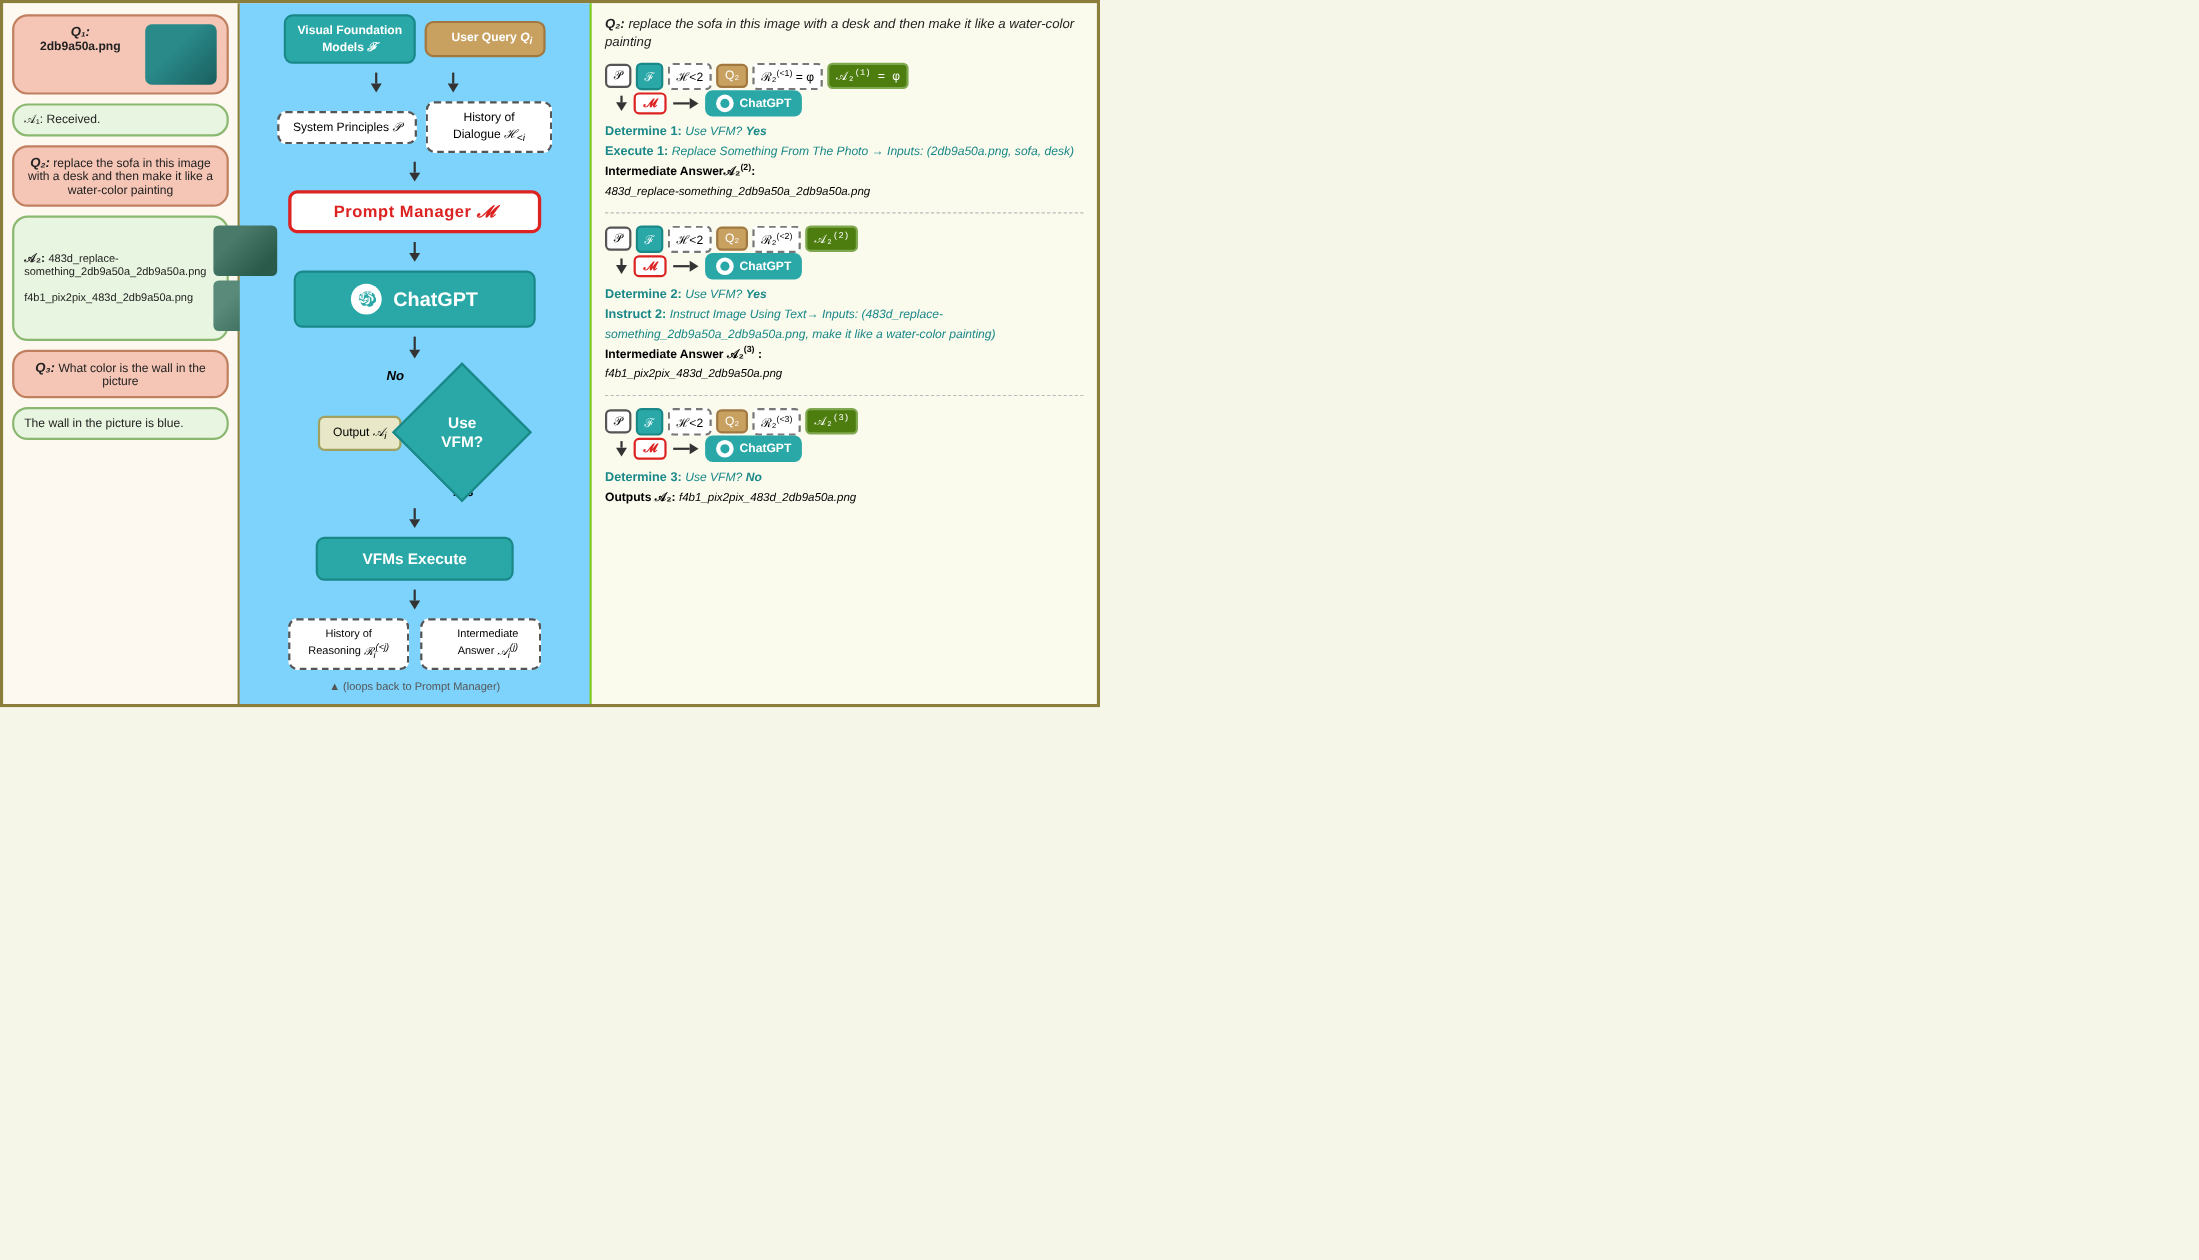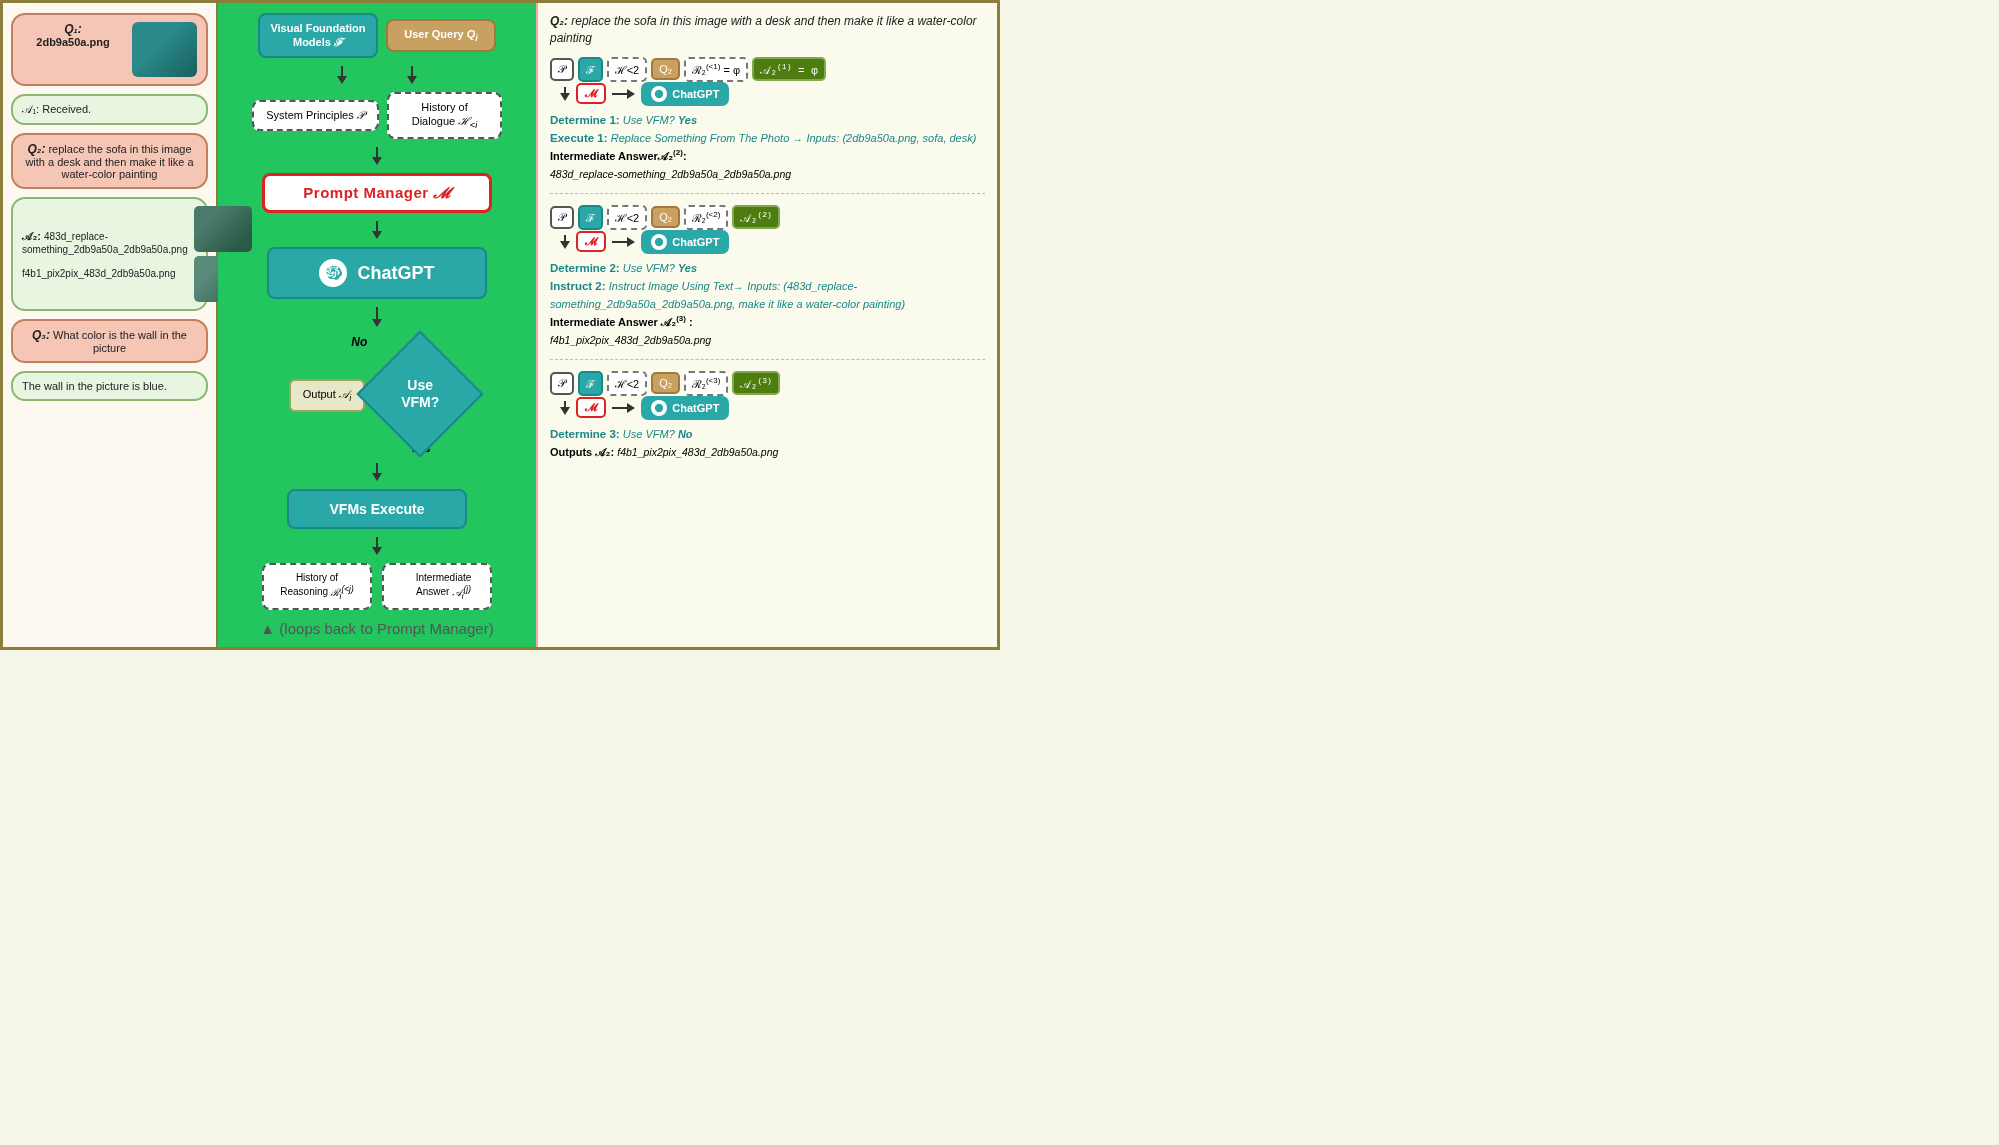--- a/index.html
+++ b/index.html
@@ -55,27 +55,27 @@
     .img-teal { background: linear-gradient(135deg, #2a8a8a 40%, #1a5f5f 100%); }
     .img-room { background: linear-gradient(135deg, #4a7a6a 30%, #2a5a4a 80%); position: relative; }
     .img-room2 { background: linear-gradient(135deg, #5a8a7a 30%, #3a6a5a 80%); }
     .bold { font-weight: bold; }
     .italic { font-style: italic; }
     .q-label { font-weight: bold; font-style: italic; font-size: 12px; }
 
     
     .middle-panel {
       width: 320px;
-      border-right: 2px solid #fca5a5;
+      border-right: 2px solid #84cc16;
       padding: 10px 12px;
       display: flex;
       flex-direction: column;
       align-items: center;
       gap: 8px;
-      background: #22c55e;
+      background: #7dd3fc;
     }
     .flow-row {
       display: flex;
       gap: 8px;
       align-items: center;
       justify-content: center;
     }
     .box-teal {
       background: #2aa8a8;
       color: white;
@@ -87,21 +87,21 @@
       text-align: center;
     }
     .box-brown {
       background: #c8a060;
       color: white;
       border: 2px solid #a07840;
       border-radius: 8px;
       padding: 7px 10px;
       font-size: 11px;
       font-weight: bold;
-      text-align: center;
+      text-align: right;
     }
     .box-dashed {
       border: 2px dashed #555;
       border-radius: 8px;
       padding: 7px 10px;
       font-size: 11px;
       text-align: center;
       background: white;
     }
     .box-red-border {
@@ -432,21 +432,21 @@
 
     <div class="bottom-dashed-row">
       <div class="box-dashed" style="width:110px;font-size:10px;">
         <span>History of Reasoning <em>ℛ<sub>i</sub><sup>(&lt;j)</sup></em></span>
       </div>
       <div class="box-dashed" style="width:110px;font-size:10px;padding-left:23px;">
         <span>Intermediate Answer <em>𝒜<sub>i</sub><sup>(j)</sup></em></span>
       </div>
     </div>
 
-    <div style="font-size:15px;color:#555;text-align:center;margin-top:2px;">▲ (loops back to Prompt Manager)</div>
+    <div style="font-size:10px;color:#555;text-align:center;margin-top:2px;">▲ (loops back to Prompt Manager)</div>
   </div>
 
   <div class="right-panel">
 
     <div class="right-query-title">
       <span style="font-weight:bold;font-style:italic;">Q₂:</span>
       <span class="italic"> replace the sofa in this image with a desk and then make it like a water-color painting</span>
     </div>
 
     <div>

